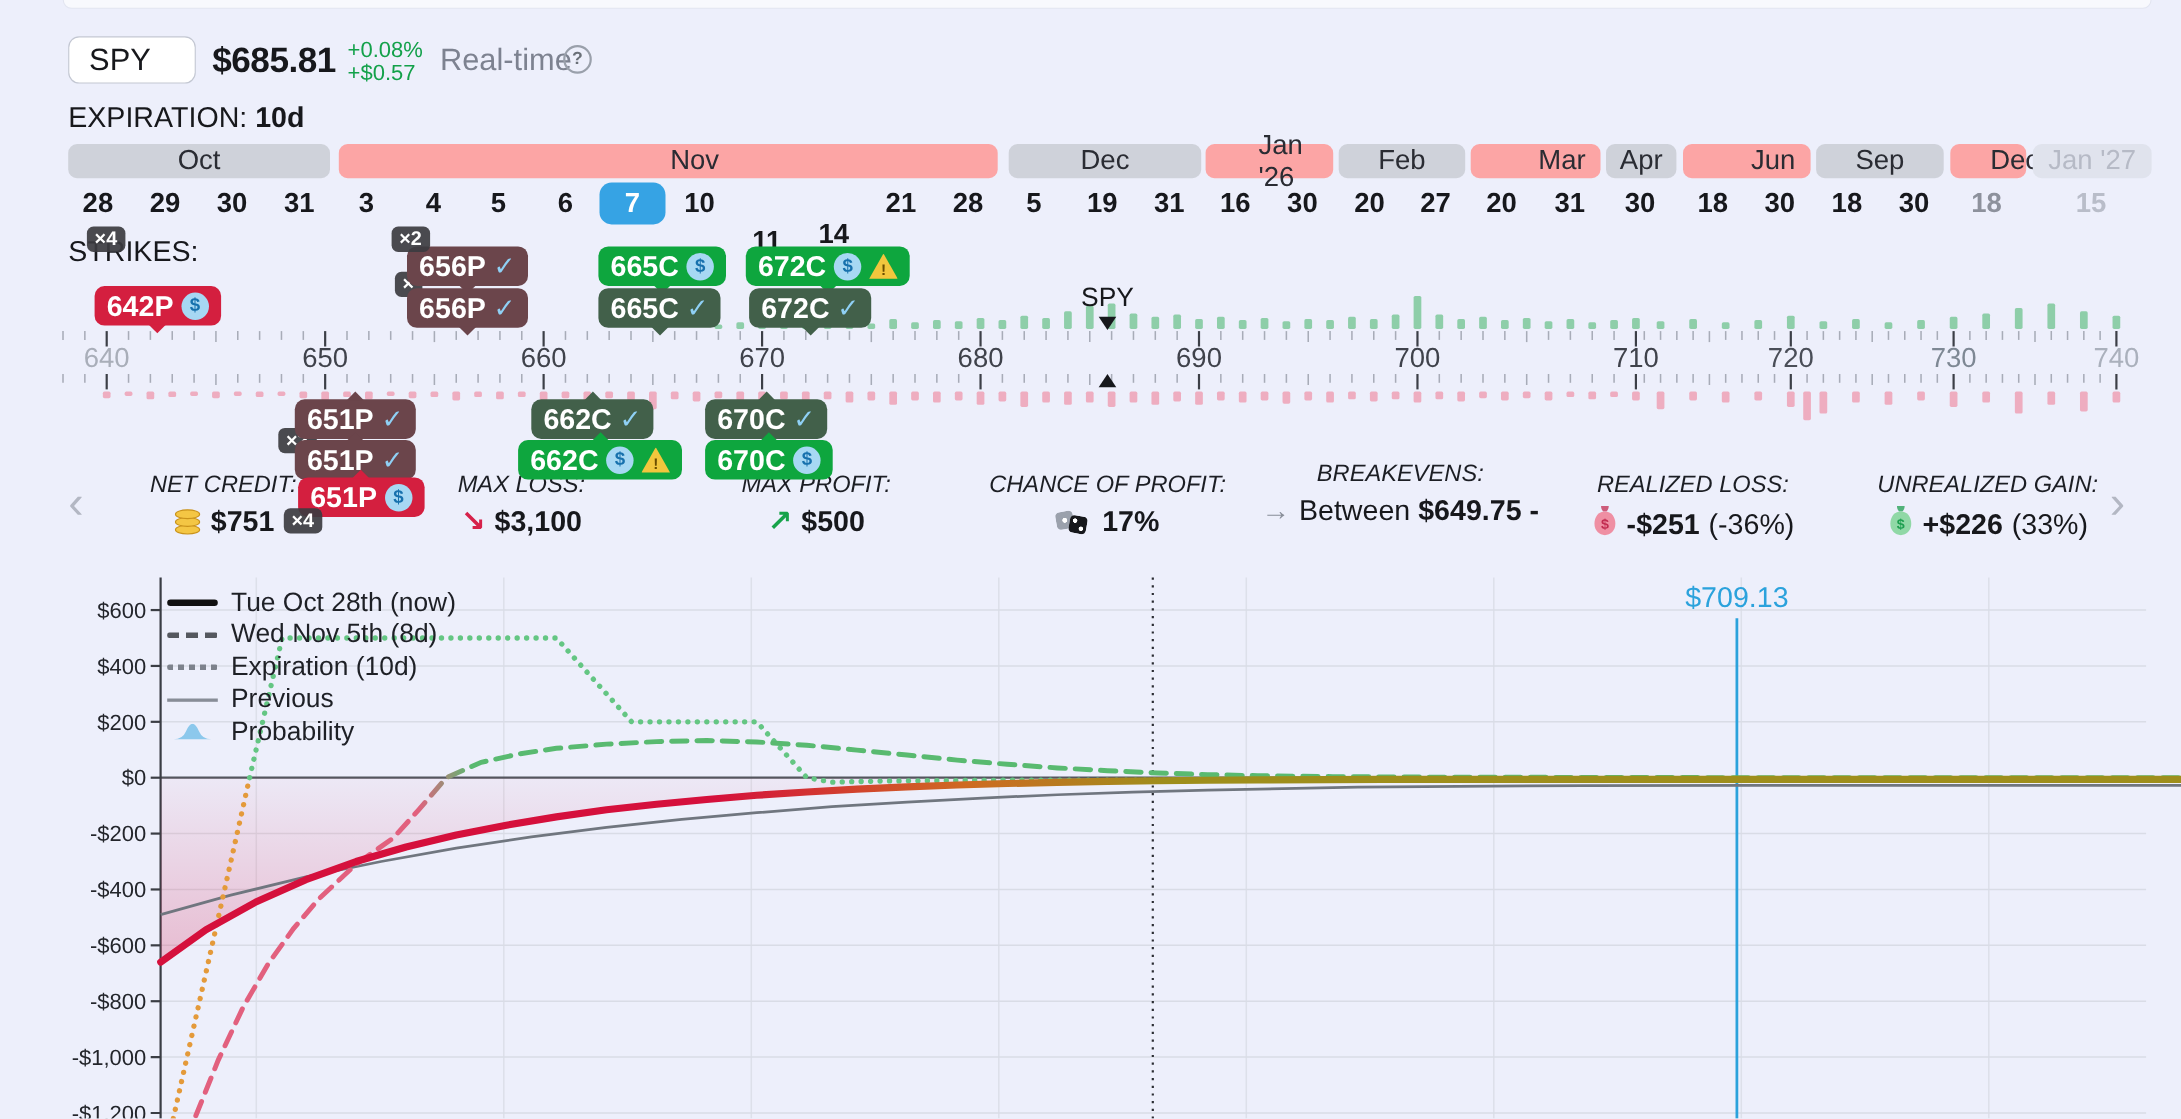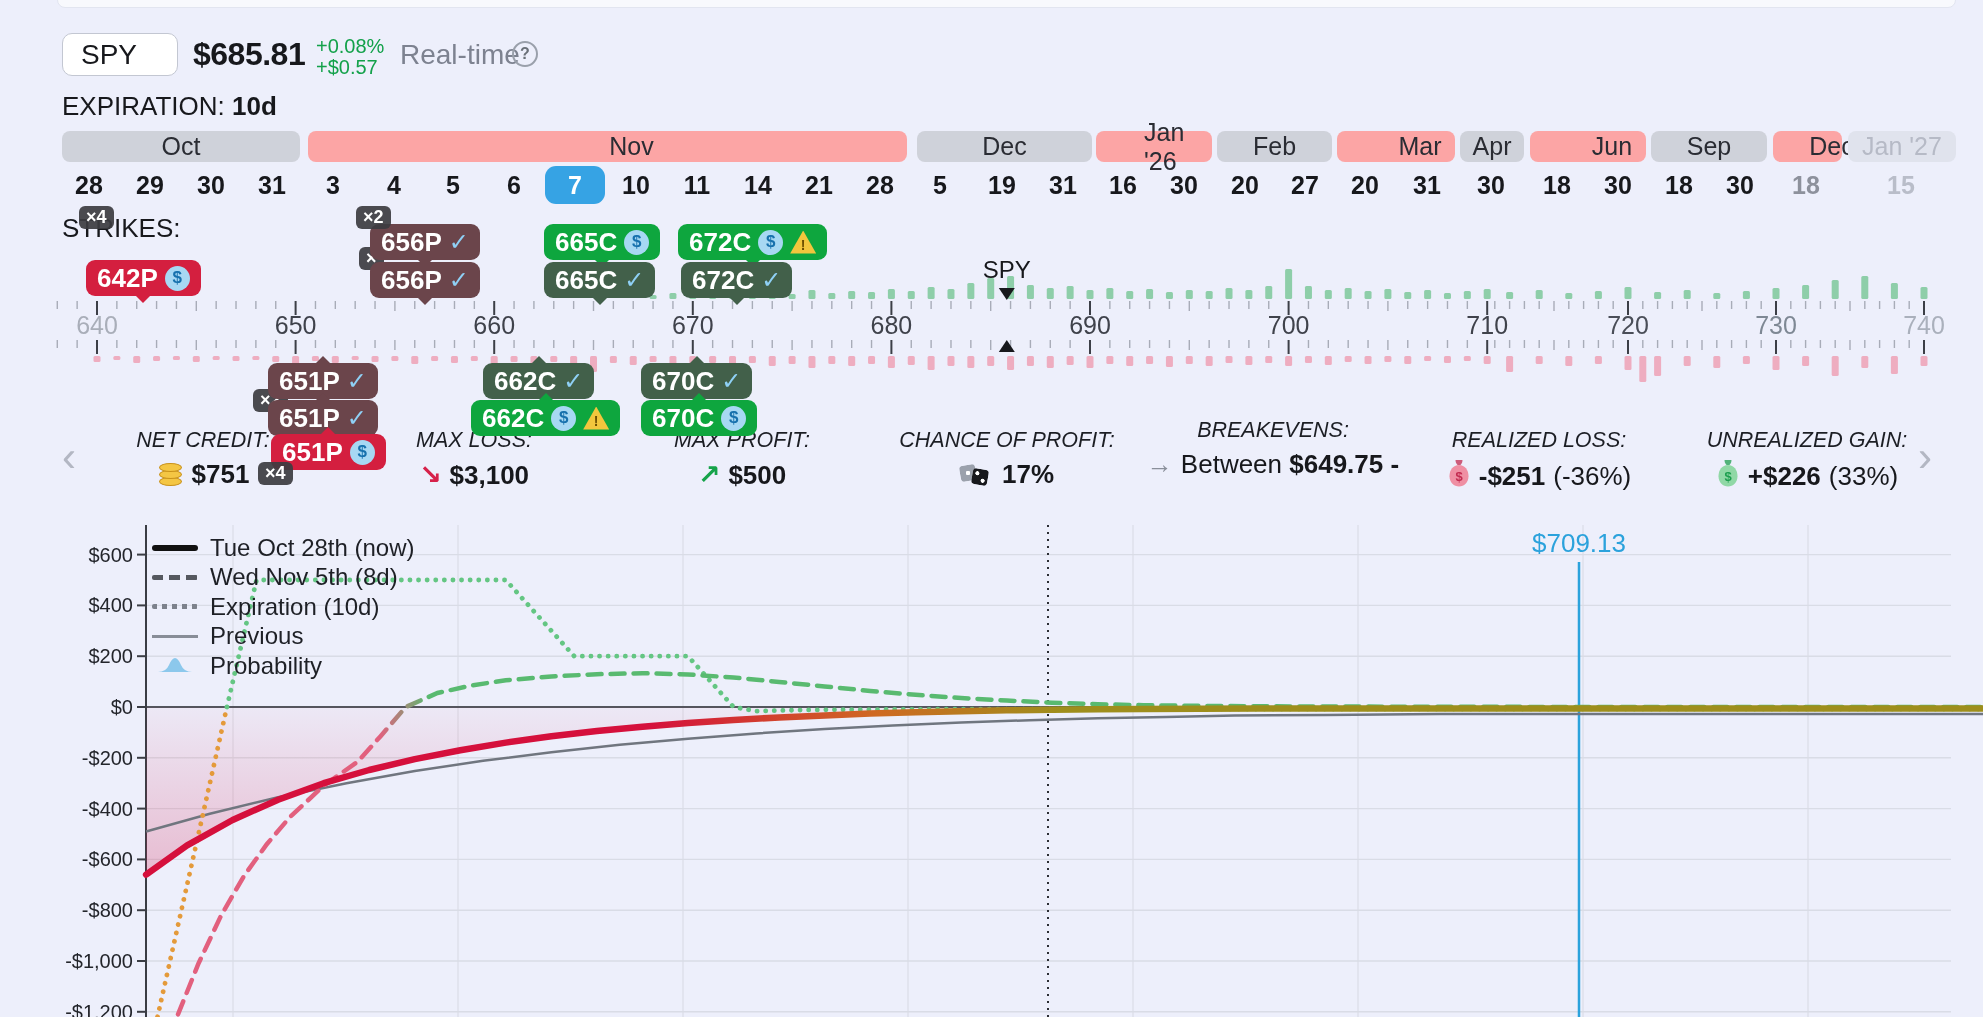--- a/index.html
+++ b/index.html
@@ -106,22 +106,22 @@
       <div class="abs dnum" style="left: 89px;">28</div>
       <div class="abs dnum" style="left: 150px;">29</div>
       <div class="abs dnum" style="left: 211px;">30</div>
       <div class="abs dnum" style="left: 272px;">31</div>
       <div class="abs dnum" style="left: 333px;">3</div>
       <div class="abs dnum" style="left: 394px;">4</div>
       <div class="abs dnum" style="left: 453px;">5</div>
       <div class="abs dnum" style="left: 514px;">6</div>
       <div class="abs dnum sel" style="left: 575px;">7</div>
       <div class="abs dnum" style="left: 636px;">10</div>
-      <div class="abs dnum" style="left: 697px;">11</div>
-      <div class="abs dnum" style="left: 758px;">14</div>
+      <div class="abs dnum" style="left: 697px; margin-top: 34px;">11</div>
+      <div class="abs dnum" style="left: 758px; margin-top: 28px;">14</div>
       <div class="abs dnum" style="left: 819px;">21</div>
       <div class="abs dnum" style="left: 880px;">28</div>
       <div class="abs dnum" style="left: 940px;">5</div>
       <div class="abs dnum" style="left: 1002px;">19</div>
       <div class="abs dnum" style="left: 1063px;">31</div>
       <div class="abs dnum" style="left: 1123px;">16</div>
       <div class="abs dnum" style="left: 1184px;">30</div>
       <div class="abs dnum" style="left: 1245px;">20</div>
       <div class="abs dnum" style="left: 1305px;">27</div>
       <div class="abs dnum" style="left: 1365px;">20</div>

